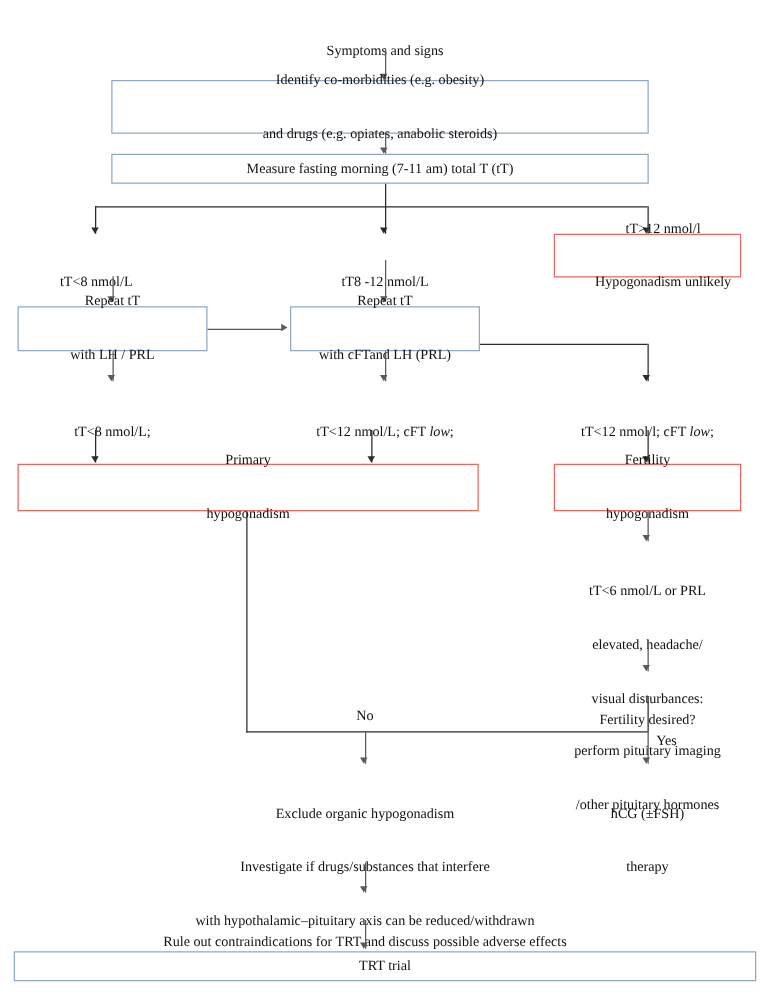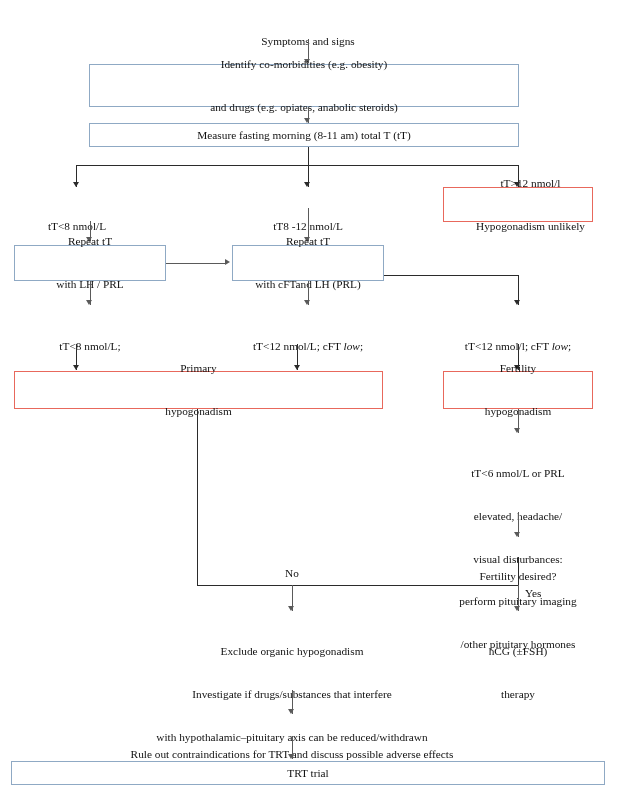--- a/index.html
+++ b/index.html
@@ -77,21 +77,21 @@
     <div>
       <div>Identify co-morbidities (e.g. obesity)</div>
       <div>and drugs (e.g. opiates, anabolic steroids)</div>
     </div>
   </div>
 
   <div class="ln v grey" style="left:307.5px;top:107px;height:16px;"></div>
   <div class="arw grey" style="left:304.4px;top:118px;"></div>
 
   <div class="box blue" style="left:89px;top:123px;width:430px;height:24px;">
-    <div>Measure fasting morning (8-11 am) total T (tT)</div>
+    <div>Measure fasting morning (7-11 am) total T (tT)</div>
   </div>
 
   <div class="ln v" style="left:307.5px;top:147px;height:19px;"></div>
   <div class="ln h" style="left:76px;top:165px;width:442px;"></div>
   <div class="ln v" style="left:76px;top:165px;height:22px;"></div>
   <div class="arw" style="left:72.9px;top:182px;"></div>
   <div class="ln v" style="left:307.5px;top:165px;height:22px;"></div>
   <div class="arw" style="left:304.4px;top:182px;"></div>
   <div class="ln v" style="left:517.5px;top:165px;height:22px;"></div>
   <div class="arw" style="left:514.4px;top:182px;"></div>

